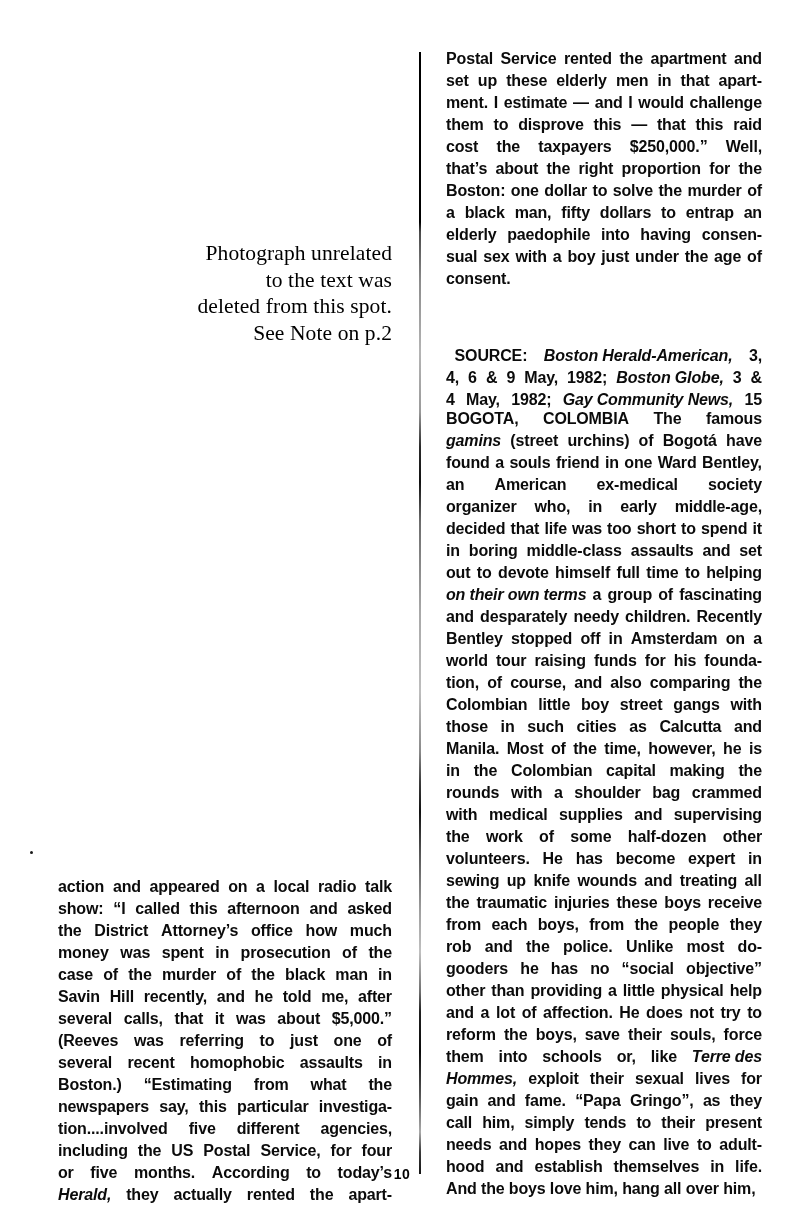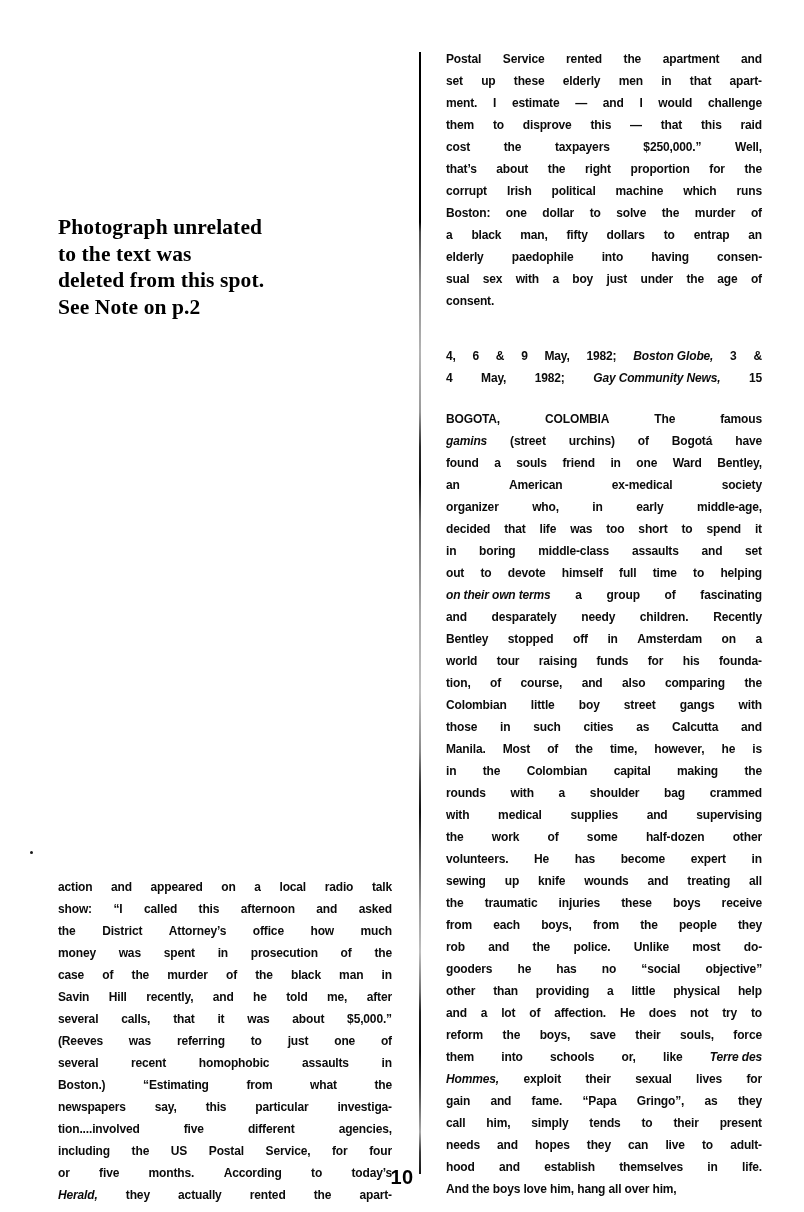--- a/index.html
+++ b/index.html
@@ -84,35 +84,35 @@
     width: 3px;
     height: 3px;
     background: #1a1a1a;
     border-radius: 50%;
   }
 
   
   .photo-notice {
     position: absolute;
     left: 58px;
-    top: 214px;
+    top: 240px;
     width: 334px;
-    text-align: left;
+    text-align: right;
     font-family: "Liberation Serif", serif;
-    font-weight: bold;
+    font-weight: normal;
     font-size: 21.5px;
     line-height: 26.5px;
     color: #000000;
     letter-spacing: 0.1px;
   }
   .photo-notice .ln { display: block; white-space: pre; }
 
   
   .textblock {
-    font-size: 12px;
+    font-size: 16px;
     line-height: 22.0px;
     font-weight: bold;
     letter-spacing: -0.15px;
     color: #0b0b0b;
   }
   .textblock .ln {
     display: block;
     white-space: pre;
     height: 22.0px;
   }
@@ -140,21 +140,21 @@
   .right-source { position: absolute; left: 0; top: 297px; width: 316px; }
   .right-bogota { position: absolute; left: 0; top: 360px; width: 316px; }
 
   
   .folio {
     position: absolute;
     left: 0;
     top: 1166px;
     width: 804px;
     text-align: center;
-    font-size: 20px;
+    font-size: 14px;
     font-weight: bold;
     letter-spacing: 0.5px;
     color: #000000;
   }
 </style>
 </head>
 <body>
 
 <div class="page">
 
@@ -192,29 +192,29 @@
 
   <div class="col-right">
 
     <div class="right-top textblock">
       <div class="j"><span>Postal</span><span>Service</span><span>rented</span><span>the</span><span>apartment</span><span>and</span></div>
       <div class="j"><span>set</span><span>up</span><span>these</span><span>elderly</span><span>men</span><span>in</span><span>that</span><span>apart-</span></div>
       <div class="j"><span>ment.</span><span>I</span><span>estimate</span><span>—</span><span>and</span><span>I</span><span>would</span><span>challenge</span></div>
       <div class="j"><span>them</span><span>to</span><span>disprove</span><span>this</span><span>—</span><span>that</span><span>this</span><span>raid</span></div>
       <div class="j"><span>cost</span><span>the</span><span>taxpayers</span><span>$250,000.”</span><span>Well,</span></div>
       <div class="j"><span>that’s</span><span>about</span><span>the</span><span>right</span><span>proportion</span><span>for</span><span>the</span></div>
-      <div class="j"><span>corrupt</span><span>Irish</span><span>political</span><span>machine</span><span>which</span><span>runs</span></div>
       <div class="j"><span>Boston:</span><span>one</span><span>dollar</span><span>to</span><span>solve</span><span>the</span><span>murder</span><span>of</span></div>
       <div class="j"><span>a</span><span>black</span><span>man,</span><span>fifty</span><span>dollars</span><span>to</span><span>entrap</span><span>an</span></div>
       <div class="j"><span>elderly</span><span>paedophile</span><span>into</span><span>having</span><span>consen-</span></div>
       <div class="j"><span>sual</span><span>sex</span><span>with</span><span>a</span><span>boy</span><span>just</span><span>under</span><span>the</span><span>age</span><span>of</span></div>
       <div class="ln">consent.</div>
     </div>
 
     <div class="right-source textblock">
+      <div class="j"><span>&nbsp;&nbsp;SOURCE:</span><span class="it">Boston&nbsp;Herald-American,</span><span>3,</span></div>
       <div class="j"><span>4,</span><span>6</span><span>&amp;</span><span>9</span><span>May,</span><span>1982;</span><span class="it">Boston&nbsp;Globe,</span><span>3</span><span>&amp;</span></div>
       <div class="j"><span>4</span><span>May,</span><span>1982;</span><span class="it">Gay&nbsp;Community&nbsp;News,</span><span>15</span></div>
     </div>
 
     <div class="right-bogota textblock">
       <div class="j"><span>BOGOTA,</span><span>COLOMBIA</span><span>The</span><span>famous</span></div>
       <div class="j"><span class="it">gamins</span><span>(street</span><span>urchins)</span><span>of</span><span>Bogotá</span><span>have</span></div>
       <div class="j"><span>found</span><span>a</span><span>souls</span><span>friend</span><span>in</span><span>one</span><span>Ward</span><span>Bentley,</span></div>
       <div class="j"><span>an</span><span>American</span><span>ex-medical</span><span>society</span></div>
       <div class="j"><span>organizer</span><span>who,</span><span>in</span><span>early</span><span>middle-age,</span></div>

